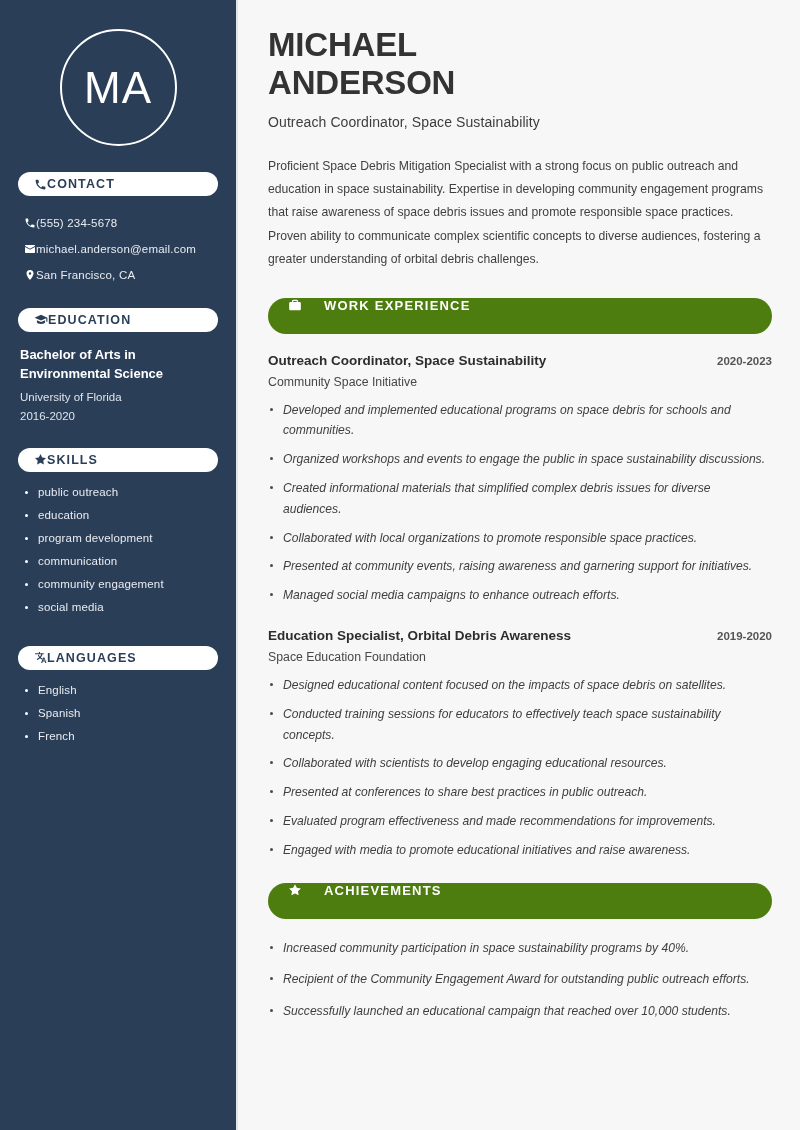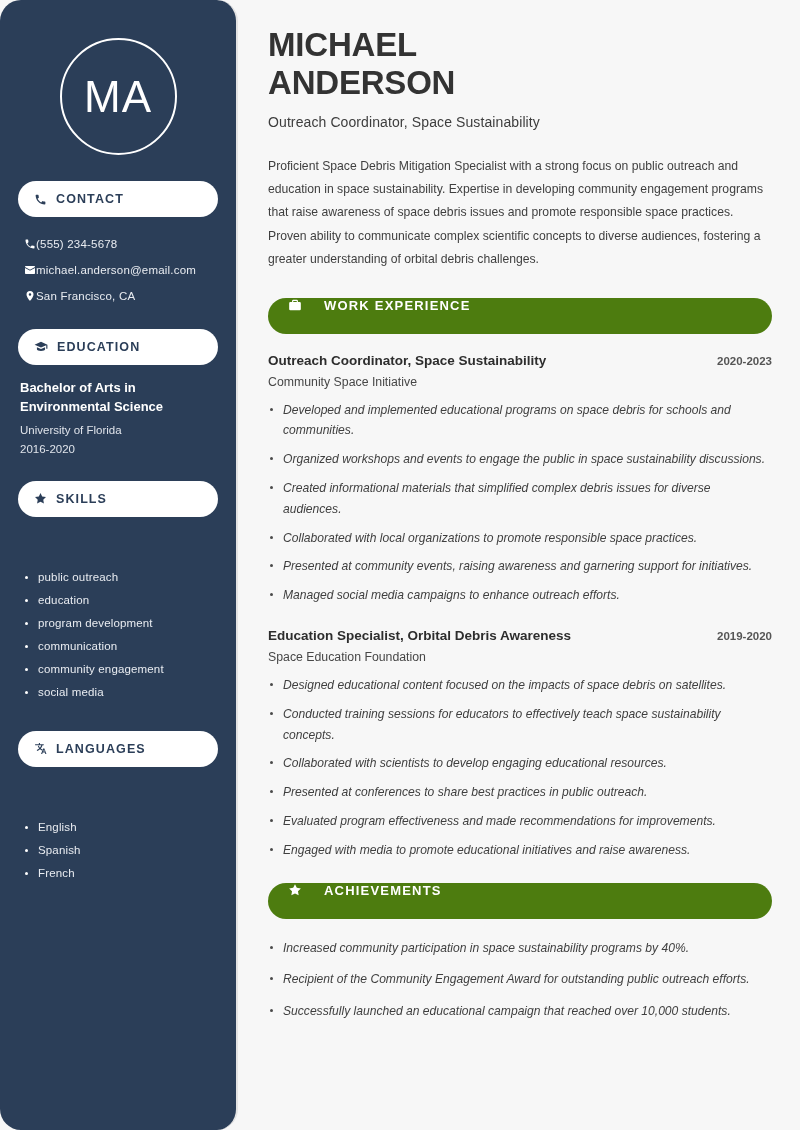--- a/index.html
+++ b/index.html
@@ -19,25 +19,24 @@
     display: flex;
     background: #f7f7f7;
     overflow: hidden;
   }
 
   
   .sidebar {
     width: 238px;
     min-width: 238px;
     background: #2b3e58;
-    padding: 34px 18px 30px 18px;
+    padding: 25px 18px 30px 18px;
     display: flex;
     flex-direction: column;
     border-right: 2px solid #e3e3e3;
-    border-radius: 21px;
   }
 
   .monogram-wrap {
     display: flex;
     justify-content: center;
     margin-top: 4px;
     margin-bottom: 26px;
   }
   .monogram {
     width: 117px;
@@ -49,24 +48,24 @@
     justify-content: center;
     color: #ffffff;
     font-size: 44px;
     font-weight: 400;
     letter-spacing: 1px;
   }
 
   .pill {
     background: #ffffff;
     border-radius: 20px;
-    height: 36px;
+    height: 24px;
     display: flex;
     align-items: center;
-    gap: 9px;
+    gap: 0;
     padding: 0 16px;
     margin-bottom: 14px;
   }
   .pill .pill-label {
     color: #2b3e58;
     font-size: 12.5px;
     font-weight: bold;
     letter-spacing: 1.1px;
   }
   .pill .icon { display: flex; align-items: center; }
@@ -93,21 +92,21 @@
     font-weight: bold;
     line-height: 1.45;
     margin-bottom: 4px;
   }
   .edu-school, .edu-years {
     color: #dfe3ea;
     font-size: 11.5px;
     line-height: 1.65;
   }
 
-  .side-bullets { list-style: none; padding-left: 6px; margin-bottom: 22px; margin-top: 40px; }
+  .side-bullets { list-style: none; padding-left: 6px; margin-bottom: 22px; }
   .side-bullets li {
     position: relative;
     color: #e9ecf1;
     font-size: 11.5px;
     padding-left: 14px;
     margin-bottom: 11px;
     letter-spacing: .15px;
   }
   .side-bullets li:before {
     content: "";

